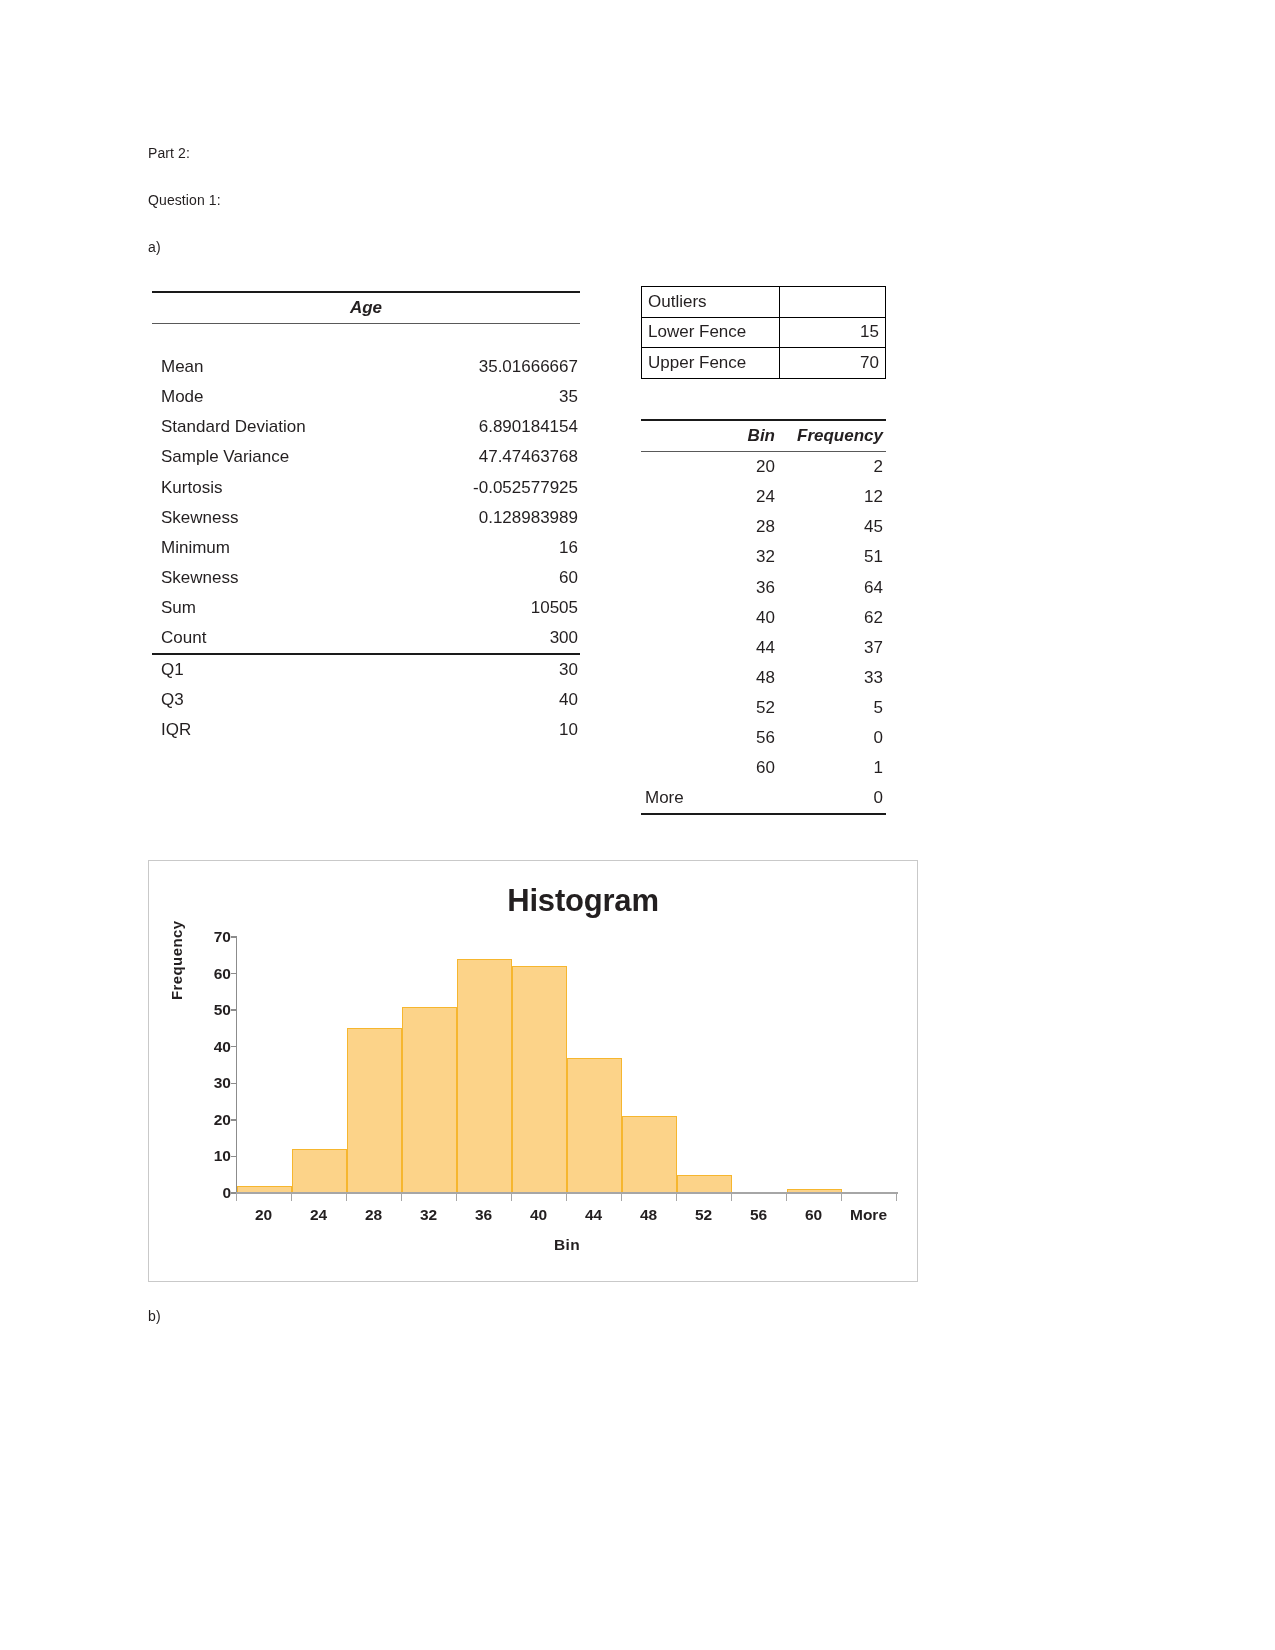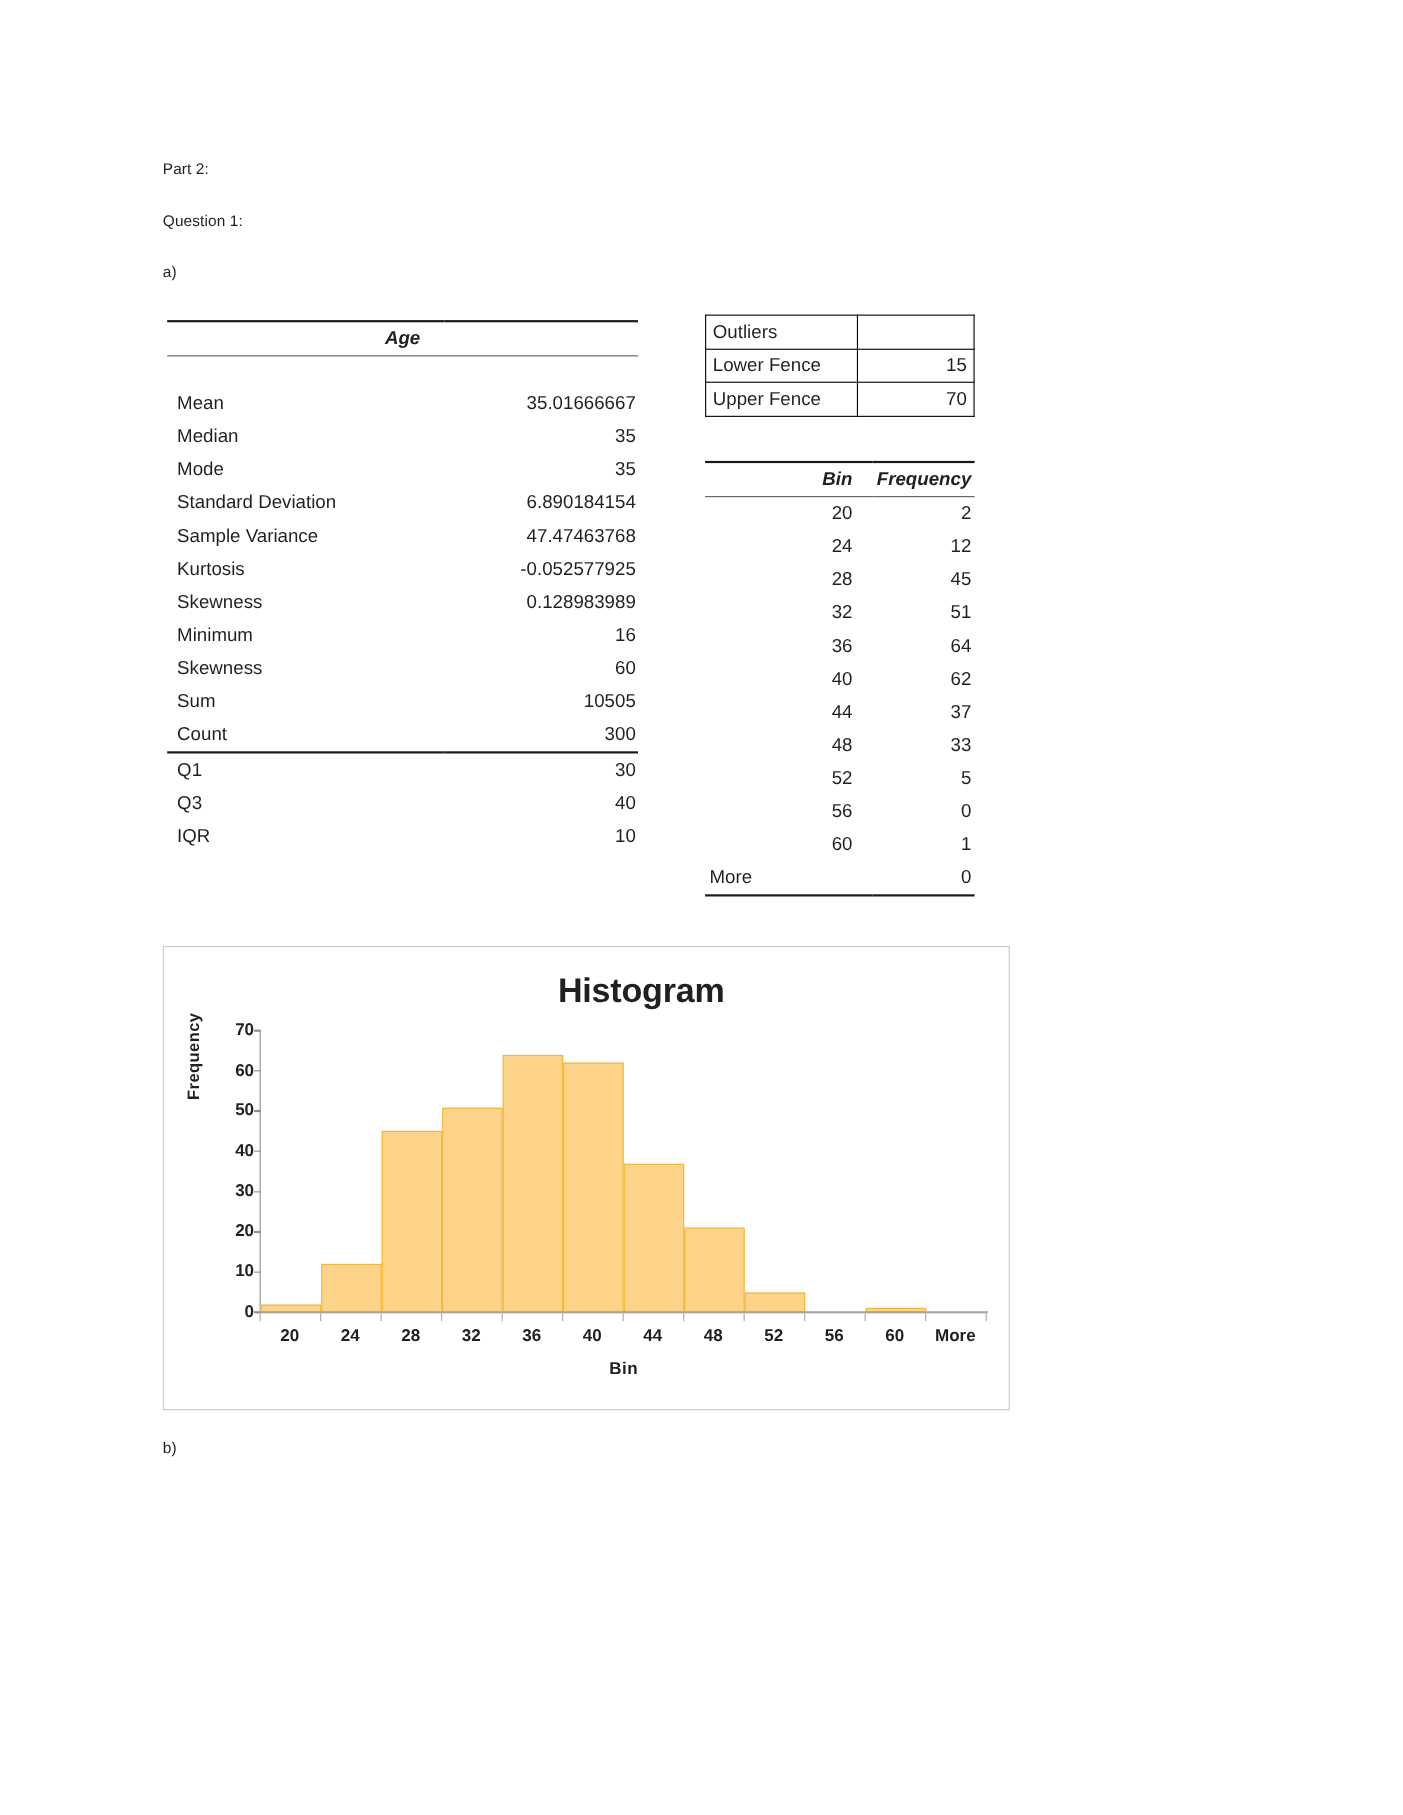--- a/index.html
+++ b/index.html
@@ -246,24 +246,20 @@
     <tbody id="stats-body">
         <tr class="hdr">
           <td colspan="2">Age</td>
         </tr>
         <tr class="spacer">
           <td colspan="2"></td>
         </tr>
         <tr>
           <td class="lbl">Mean</td>
           <td class="val">35.01666667</td>
-        </tr>
-        <tr>
-          <td class="lbl">Median</td>
-          <td class="val">35</td>
         </tr>
         <tr>
           <td class="lbl">Mode</td>
           <td class="val">35</td>
         </tr>
         <tr>
           <td class="lbl">Standard Deviation</td>
           <td class="val">6.890184154</td>
         </tr>
         <tr>

